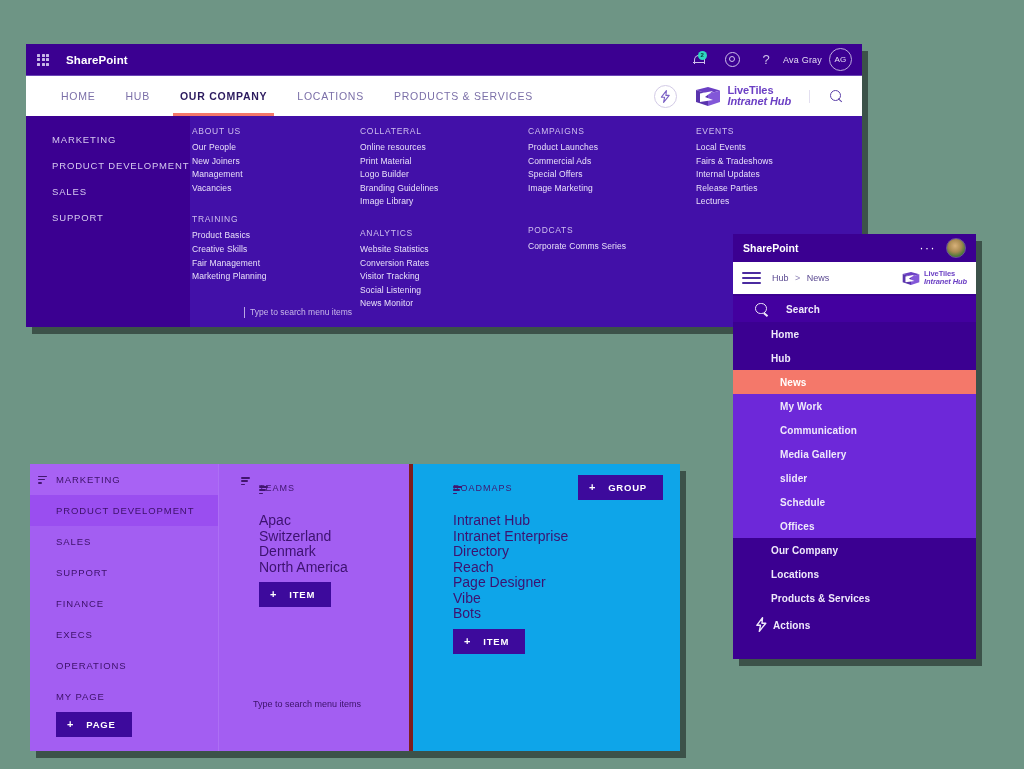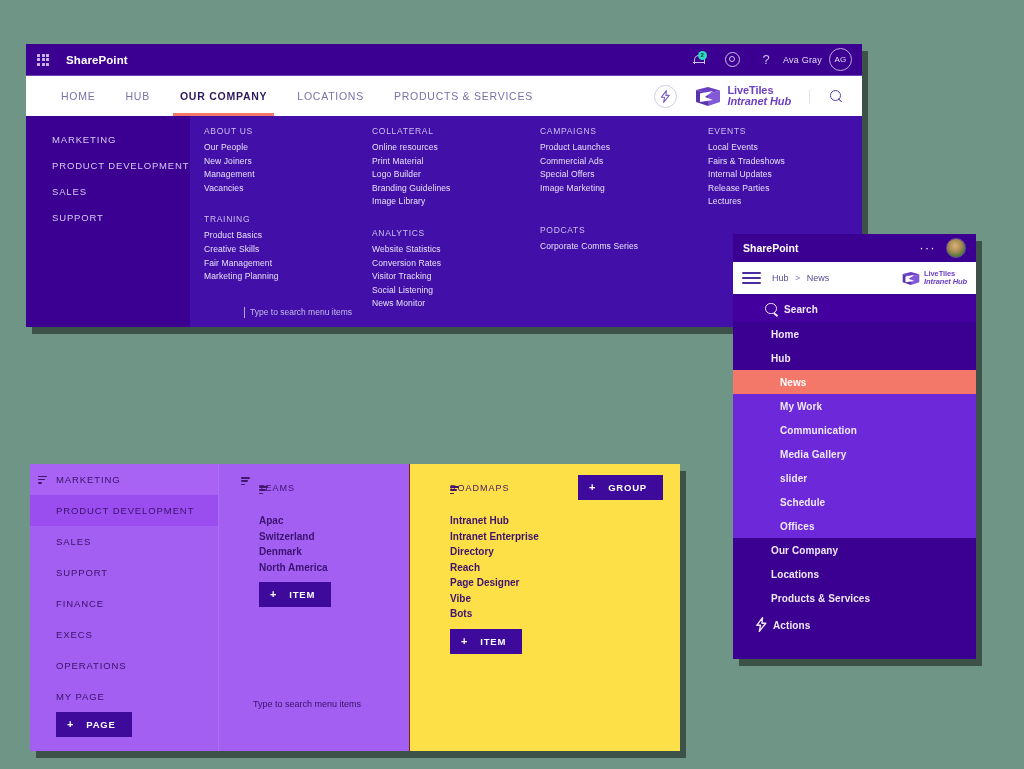--- a/index.html
+++ b/index.html
@@ -141,21 +141,21 @@
     padding-top: 10px;
   }
   .mega-left-item {
     color: #d6c9f0; font-size: 9.5px; letter-spacing: .85px;
     padding: 7.5px 0 7.5px 26px; cursor: pointer;
   }
   .mega-cols {
     flex: 1; display: flex; padding: 10px 0 0 0; position: relative;
   }
   .mega-col {
-    flex: 1; padding-left: 14px;
+    flex: 1; padding-left: 2px;
   }
   .mega-group { margin-bottom: 19px; }
   .mega-head {
     color: #cdbdee; font-size: 8.5px; letter-spacing: .7px;
     margin-bottom: 5px;
   }
   .mega-link {
     color: #e9e1fa; font-size: 8.5px; line-height: 13.6px;
     cursor: pointer; letter-spacing: .1px;
   }
@@ -199,21 +199,21 @@
 
   .mob-list { padding-top: 2px; }
   .mob-item {
     color: #efe9fb; font-size: 10px; font-weight: bold;
     padding: 6.5px 0 6.5px 38px; cursor: pointer; letter-spacing: .1px;
   }
   .mob-item.lvl0 { padding-left: 38px; }
   .mob-item.sub { background: #6d28d9; padding-left: 47px; }
   .mob-item.active { background: #f4786a; color: #ffffff; }
   .mob-item.searchrow {
-    display: flex; align-items: center; padding-left: 32px; gap: 6px;
+    display: flex; align-items: center; padding-left: 22px; gap: 18px;
     background: #43009f;
   }
   .mob-item.actionrow {
     display: flex; align-items: center; padding-left: 22px; gap: 4px;
   }
   .mob-mag { width: 13px; height: 13px; position: relative; flex: 0 0 13px; }
   .mob-mag:before {
     content:""; position:absolute; left:0; top:0; width:9.5px; height:9.5px;
     border-radius:50%; border:1.5px solid #efe9fb;
   }
@@ -228,21 +228,21 @@
     position: absolute; left: 30px; top: 464px;
     width: 650px; height: 287px;
     background: #a05cf0;
     box-shadow: 6px 7px 0 rgba(0,0,0,0.45);
     display: flex;
     overflow: hidden;
   }
   .ed-col { position: relative; height: 100%; }
   .ed-col-1 { width: 188px; background: #a35ef2; }
   .ed-col-2 { width: 190px; background: #a35ef2; border-left: 1px solid #ad6ff4; }
-  .ed-col-3 { flex: 1; background: #fde047; border-left: 1px solid #7f1d1d; }
+  .ed-col-3 { flex: 1; background: #0ea5e9; border-left: 4px solid #7f1d1d; }
 
   .ed-row {
     display: flex; align-items: center;
     padding: 10px 0 10px 26px;
     font-size: 9.5px; letter-spacing: .9px; color: #3c1168;
     position: relative;
   }
   .ed-row.sel { background: #9a4ef0; }
   .ed-row.hdrow { background: #a862f4; }
   .drag-handle {
@@ -262,21 +262,21 @@
   }
   .ed-colhead .drag-handle { left: 22px; top: 13px; transform: none; }
   .ed-colhead .drag-handle2 { position:absolute; left: 40px; top: 22px; width: 9px; height: 8px; }
   .ed-colhead .drag-handle2 i { display:block; height:1.6px; background:#42156f; margin-bottom:1.7px; border-radius:1px; }
   .ed-colhead .drag-handle2 i:nth-child(1){ width: 9px; }
   .ed-colhead .drag-handle2 i:nth-child(2){ width: 7px; }
   .ed-colhead .drag-handle2 i:nth-child(3){ width: 4px; }
 
   .ed-links { padding: 20px 0 0 40px; }
   .ed-link {
-    font-size: 10px; color: #3d1270; line-height: 15.5px; cursor: pointer; font-weight: bold;
+    font-size: 14px; color: #3d1270; line-height: 15.5px; cursor: pointer;
   }
   .btn-purple {
     display: inline-flex; align-items: center; gap: 12px;
     background: #3d0a9c; color: #ffffff;
     font-size: 9.5px; font-weight: bold; letter-spacing: .8px;
     padding: 7px 16px 7px 11px; cursor: pointer;
   }
   .btn-purple .plus { font-size: 11px; font-weight: bold; line-height: 1; }
   .btn-page { position: absolute; left: 26px; bottom: 14px; }
   .btn-item-teams { margin: 7px 0 0 40px; }

